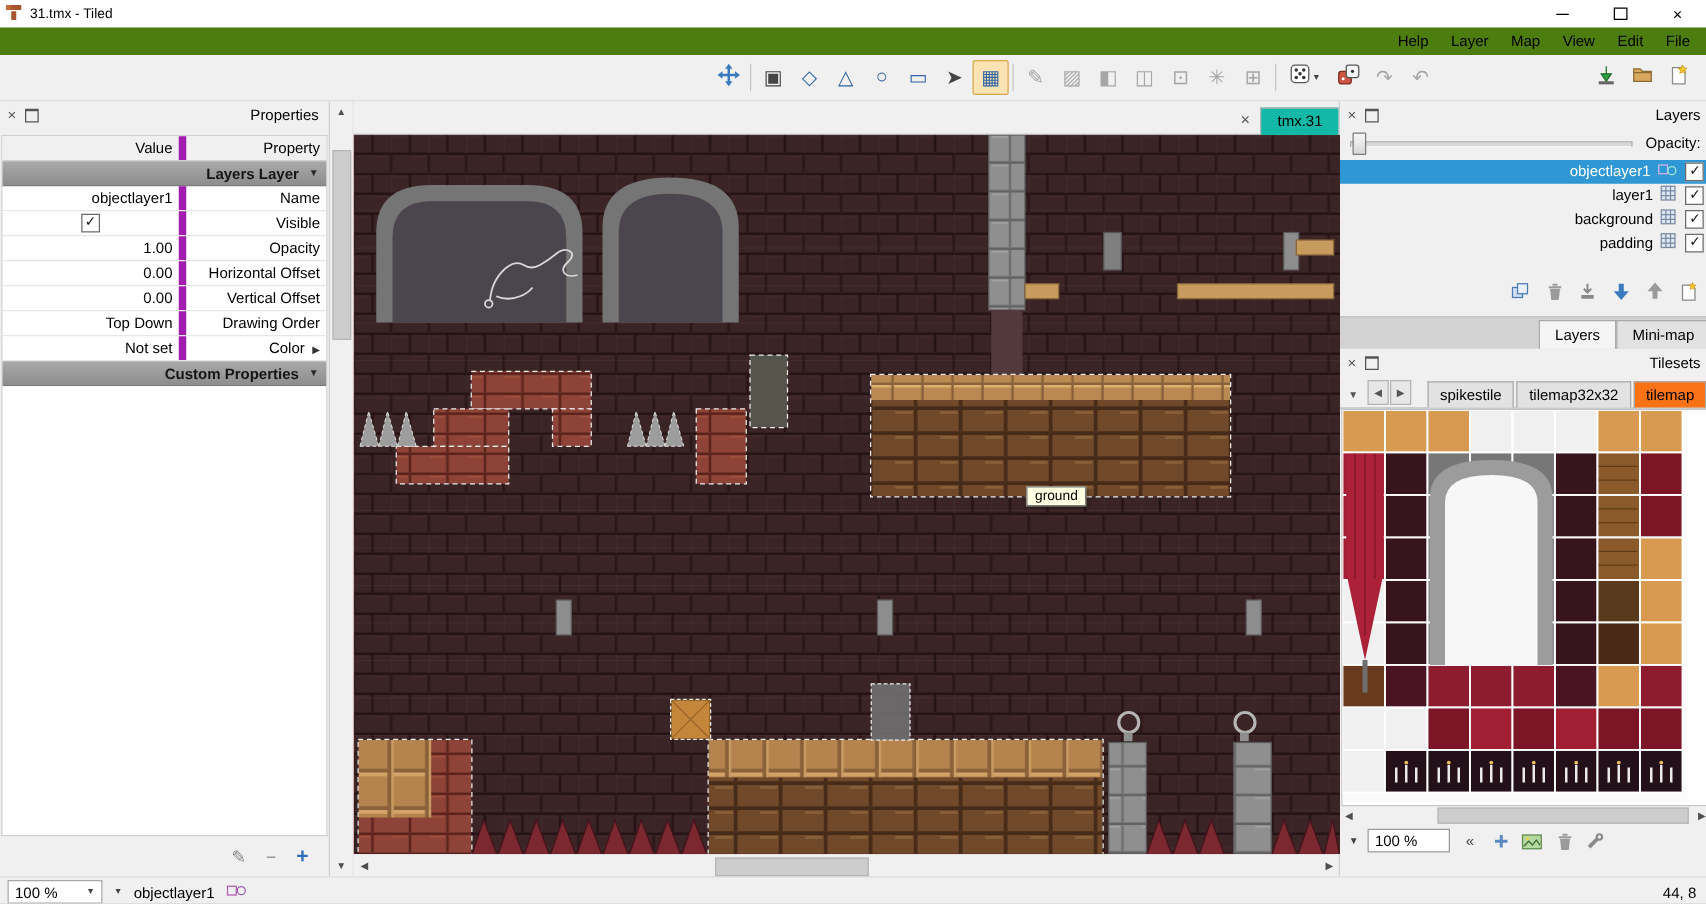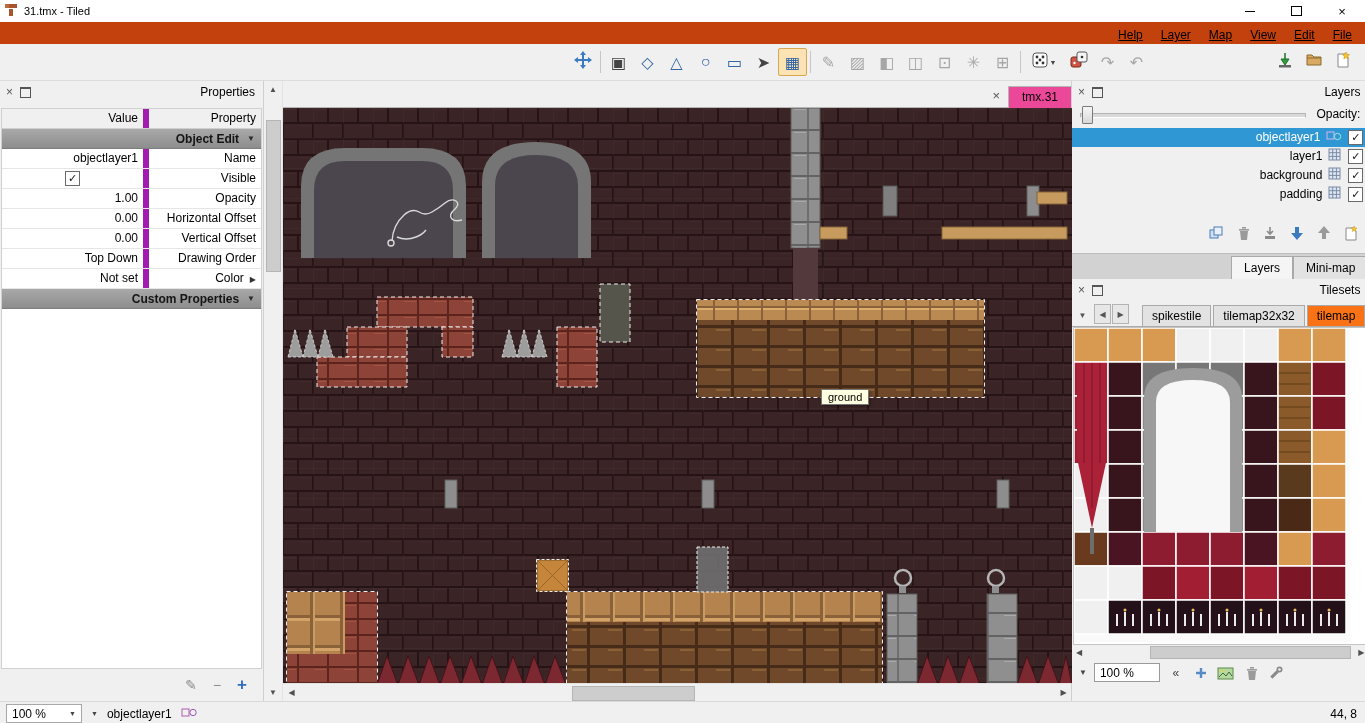--- a/index.html
+++ b/index.html
@@ -9,21 +9,21 @@
   
   .titlebar{height:22px;background:#fff;display:flex;align-items:center;padding-left:4px;gap:6px;}
   .titlebar .title{font-size:11px;}
   .win-controls{margin-left:auto;display:flex;height:22px;}
   .winbtn{width:46px;display:flex;align-items:center;justify-content:center;color:#000;}
   .min-bar{width:10px;border-top:1px solid #000;display:inline-block;}
   .max-box{width:9px;height:8px;border:1px solid #000;display:inline-block;}
   .close-x{font-size:13px;}
 
   
-  .menubar{height:22px;background:#c2410c;display:flex;justify-content:flex-end;align-items:flex-end;padding-right:4px;text-decoration:underline;}
+  .menubar{height:22px;background:#4d7c0f;display:flex;justify-content:flex-end;align-items:center;padding-right:4px;}
   .menu-item{padding:2px 9px;cursor:default;}
 
   
   .toolbar{height:36px;background:#f0f0f0;display:flex;align-items:center;border-bottom:1px solid #dcdcdc;padding-right:8px;}
   .tb-spacer{width:568px;flex:none;}
   .tb-flex{flex:1;}
   .tbtn{width:29px;height:28px;border:1px solid transparent;background:transparent;display:flex;align-items:center;justify-content:center;font-size:16px;padding:0;font-family:inherit;}
   .tbtn.blue{color:#3465a4;}
   .tbtn.dark{color:#444;}
   .tbtn.disabled{color:#a6a6a6;}
@@ -61,21 +61,21 @@
 
   
   .mapcol{width:807px;flex:none;display:flex;}
   .vscroll{width:18px;flex:none;background:#f0f0f0;display:flex;flex-direction:column;align-items:center;border-right:1px solid #e3e3e3;}
   .scroll-arrow{width:17px;height:17px;display:flex;align-items:center;justify-content:center;font-size:8px;color:#505050;flex:none;}
   .vtrack{flex:1;width:100%;position:relative;}
   .vthumb{position:absolute;left:2px;top:22px;width:13px;height:150px;background:#cdcdcd;border:1px solid #b5b5b5;}
   .mapmain{width:789px;flex:none;display:flex;flex-direction:column;}
   .tabbar{height:26px;background:#f0f0f0;display:flex;align-items:flex-end;justify-content:flex-end;border-bottom:1px solid #b5b5b5;}
   .tab-close{margin:0 8px 5px 0;color:#555;font-size:13px;line-height:13px;}
-  .tab{height:21px;line-height:21px;padding:0 13px;background:#ec4899;border:1px solid #b5b5b5;border-bottom:none;margin-bottom:-1px;}
+  .tab{height:21px;line-height:21px;padding:0 13px;background:#14b8a6;border:1px solid #b5b5b5;border-bottom:none;margin-bottom:-1px;}
   .canvas{position:relative;width:789px;height:577px;background:#b91c1c;overflow:hidden;}
   .tooltip{position:absolute;left:538px;top:281px;background:#ffffe1;border:1px solid #767676;padding:1px 6px;font-size:11px;box-shadow:1px 1px 3px rgba(0,0,0,.35);}
   .hscroll{height:17px;background:#f0f0f0;display:flex;align-items:center;border-top:1px solid #e3e3e3;}
   .htrack{flex:1;height:100%;position:relative;}
   .hthumb{position:absolute;left:36%;top:2px;width:16%;height:13px;background:#cdcdcd;border:1px solid #b5b5b5;}
 
   
   .rightcol{flex:1;display:flex;flex-direction:column;background:#f0f0f0;border-left:1px solid #cfcfcf;}
   .ldock{height:198px;flex:none;display:flex;flex-direction:column;}
   .opacity-row{height:22px;display:flex;align-items:center;gap:10px;padding:0 8px;}
@@ -255,21 +255,21 @@
         <span class="dock-x">×</span>
         <span class="dock-float"></span>
         <span class="dock-title">Properties</span>
       </div>
       <div class="prop-table">
         <div class="prow phead">
           <div class="pcell pval">Value</div>
           <div class="pcell pname">Property</div>
         </div>
         <div class="prow pgroup">
-          <span>Object Edit</span>
+          <span>Layers Layer</span>
             <span class="garrow">▼</span>
         </div>
         <div class="prow">
           <div class="pcell pval">objectlayer1</div>
           <div class="pcell pname">Name</div>
         </div>
         <div class="prow">
           <div class="pcell pval pcheckwrap">
               <span class="checkbox">✓</span>
             </div>

